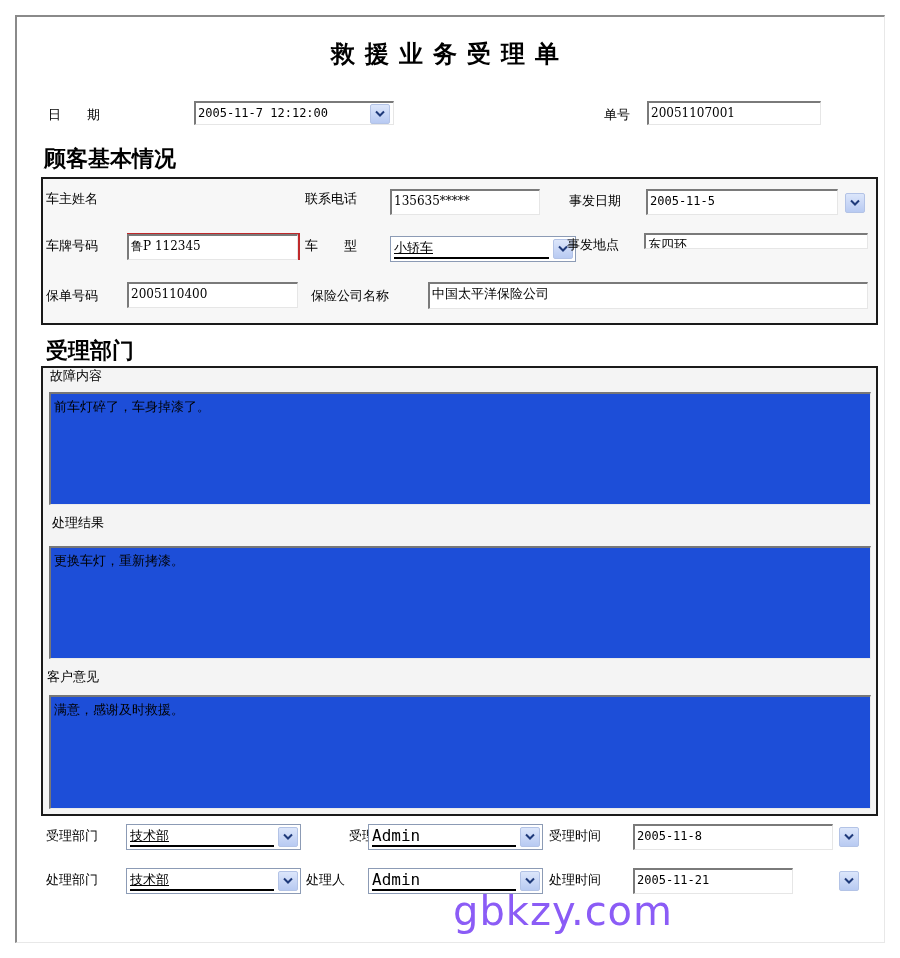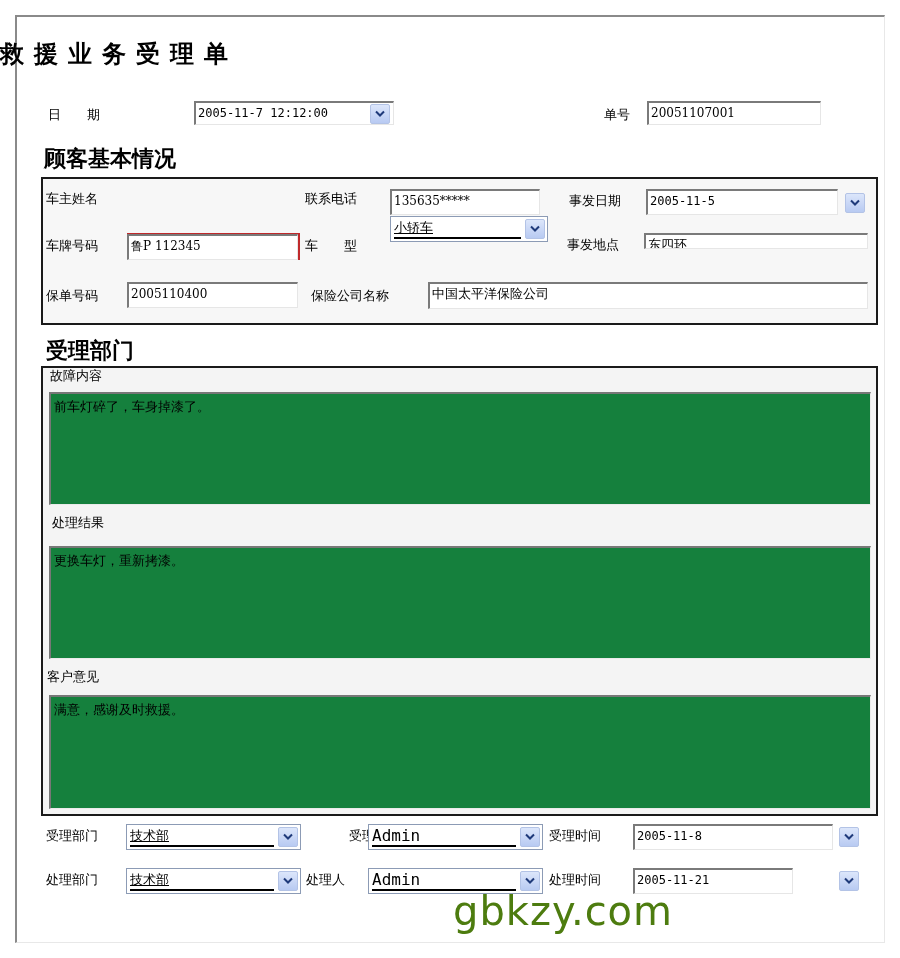--- a/index.html
+++ b/index.html
@@ -8,21 +8,21 @@
 
   .frame {
     position: absolute; left: 15px; top: 15px; width: 870px; height: 928px;
     border-top: 2px solid #8a8a8a; border-left: 2px solid #8a8a8a;
     border-right: 1px solid #e8e8e8; border-bottom: 1px solid #e8e8e8;
     background: #fff;
   }
 
   .abs { position: absolute; }
 
-  .title { left: 0; width: 900px; top: 38px; text-align: left; font-size: 24px; font-weight: bold; letter-spacing: 10px; }
+  .title { left: 0; width: 900px; top: 38px; text-align: center; font-size: 24px; font-weight: bold; letter-spacing: 10px; }
 
   .lbl { font-size: 13px; white-space: nowrap; }
   .section-title { font-family: "DejaVu Serif", serif; font-size: 22px; font-weight: bold; }
 
   .input {
     position: absolute; background: #fff; height: 24px;
     border-top: 2px solid #7a7a7a; border-left: 2px solid #7a7a7a;
     border-right: 1px solid #e6e6e6; border-bottom: 1px solid #e6e6e6;
     font-size: 13px; line-height: 20px; padding-left: 2px; white-space: nowrap; overflow: hidden;
   }
@@ -47,27 +47,27 @@
     font-size: 13px; line-height: 18px; border-bottom: 2px solid #000;
     text-decoration: underline; white-space: nowrap; overflow: hidden;
   }
   .select .val.mono { font-family: "DejaVu Sans Mono", monospace; font-size: 16px; text-decoration: none; }
   .select .dd-btn { right: 2px; top: 2px; }
 
   .box { position: absolute; border: 2px solid #1a1a1a; background: #f4f4f4; }
   .box.white { background: #f7f7f7; }
 
   .textarea {
-    position: absolute; background: #15803d;
+    position: absolute; background: #1d4ed8;
     border-top: 2px solid #777; border-left: 2px solid #777;
     border-right: 1px solid #eaeaea; border-bottom: 1px solid #eaeaea;
     font-size: 13px; padding: 4px 3px; line-height: 18px;
   }
 
-  .watermark { left: 453px; top: 888px; font-size: 40px; font-family: "DejaVu Sans", sans-serif; color: #4d7c0f; letter-spacing: 1px; }
+  .watermark { left: 453px; top: 888px; font-size: 40px; font-family: "DejaVu Sans", sans-serif; color: #8b5cf6; letter-spacing: 1px; }
 </style>
 </head>
 <body>
 
 <div class="frame"></div>
 
 <div class="abs title">救援业务受理单</div>
 
 <div class="abs lbl" style="left:48px;top:106px;letter-spacing:0">日　　期</div>
 <div class="input mono" style="left:162px;top:101px;width:200px;margin-left:32px;">2005-11-7 12:12:00</div>
@@ -93,21 +93,21 @@
 <div class="dd-btn" style="left:845px;top:193px;">
   <svg viewBox="0 0 10 8">
       <path d="M1 1.5 L5 5.5 L9 1.5" stroke="#1f3a7a" stroke-width="2" fill="none"></path>
     </svg>
 </div>
 
 <div class="abs lbl" style="left:46px;top:237px;">车牌号码</div>
 <div class="input serif" style="left:127px;top:234px;width:171px;height:26px;">鲁P 112345</div>
 
 <div class="abs lbl" style="left:305px;top:237px;">车　　型</div>
-<div class="select" style="left:390px;top:216px;width:158px;">
+<div class="select" style="left:390px;top:236px;width:186px;">
   <div class="val">小轿车</div>
   <div class="dd-btn">
     <svg viewBox="0 0 10 8">
         <path d="M1 1.5 L5 5.5 L9 1.5" stroke="#1f3a7a" stroke-width="2" fill="none"></path>
       </svg>
   </div>
 </div>
 
 <div class="abs lbl" style="left:567px;top:236px;">事发地点</div>
 <div class="input" style="left:644px;top:233px;width:224px;height:16px;">东四环</div>

